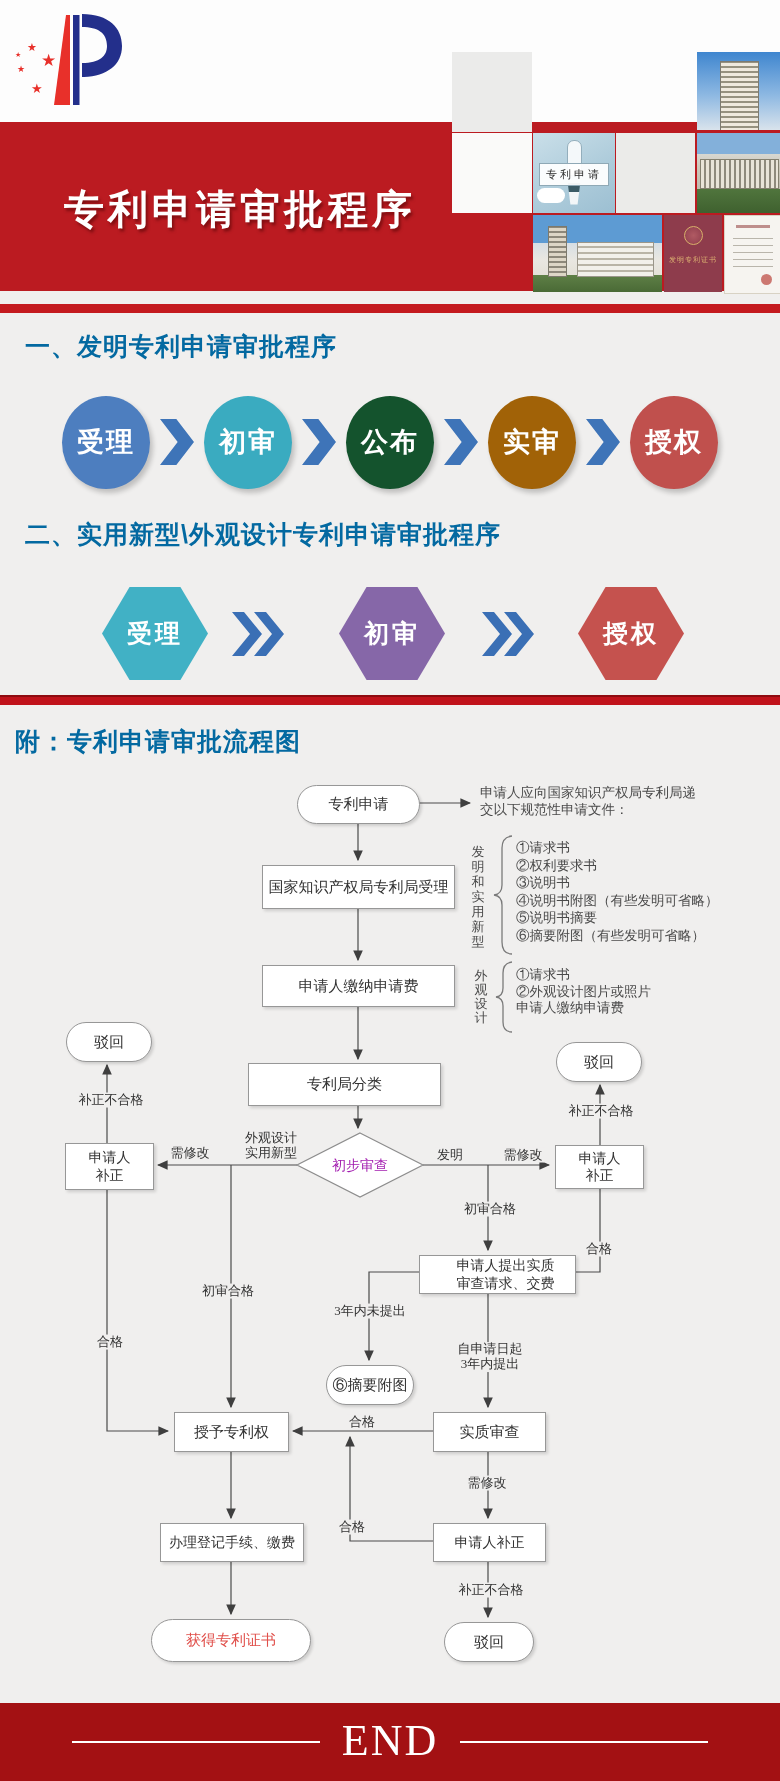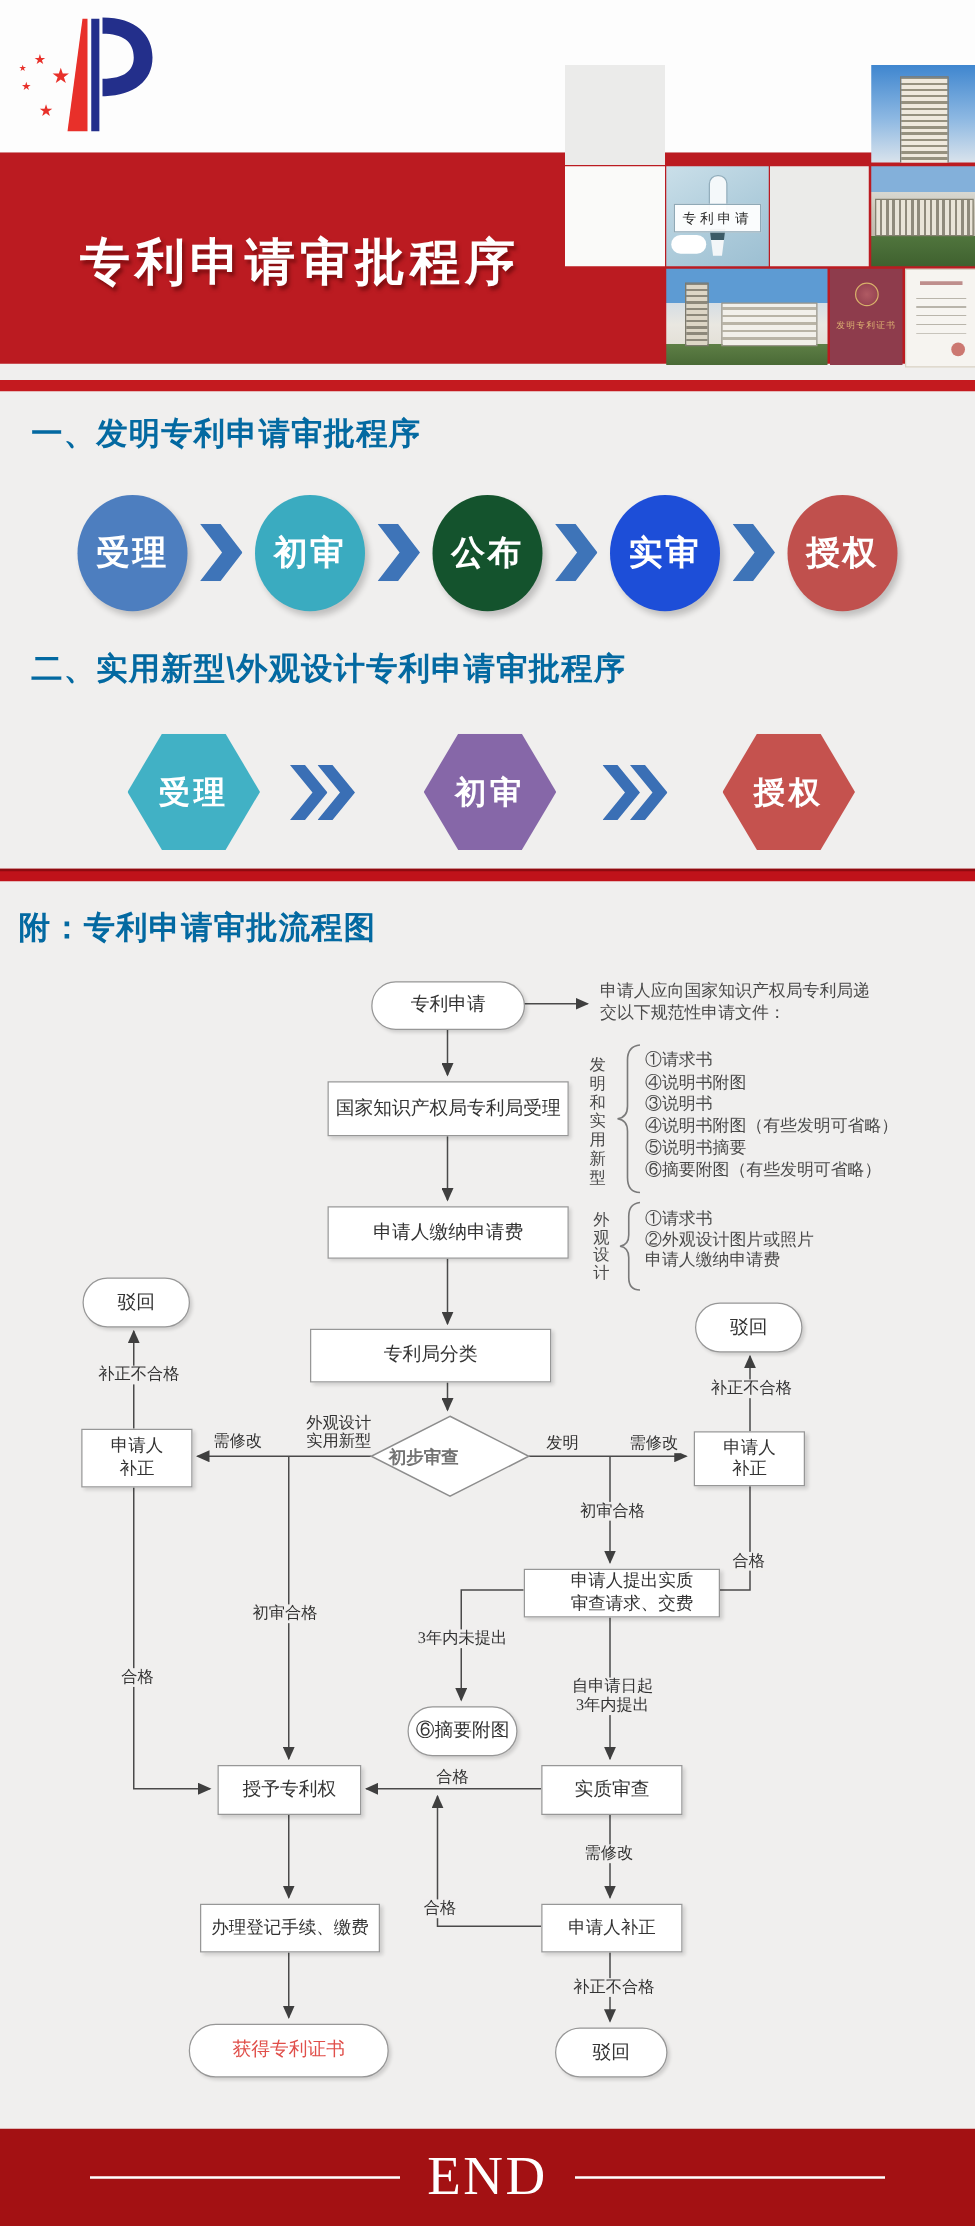--- a/index.html
+++ b/index.html
@@ -46,21 +46,21 @@
   
   .divider1{position:absolute;left:0;top:304px;width:780px;height:9px;background:#c41a1f;}
   .divider2{position:absolute;left:0;top:695px;width:780px;height:8px;background:#c0121a;border-top:2px solid #8e0b10;}
   .sec-title{position:absolute;color:#0369a1;font-size:25px;font-weight:bold;letter-spacing:1px;}
   .s1t{left:25px;top:330px;} .s2t{left:25px;top:518px;} .s3t{left:15px;top:725px;}
 
   
   .circle-row{position:absolute;left:0;top:392px;width:780px;height:100px;display:flex;align-items:center;justify-content:center;}
   .step-circle{width:88px;height:93px;border-radius:50%;display:flex;align-items:center;justify-content:center;
                color:#fff;font-size:27px;font-weight:bold;letter-spacing:2px;box-shadow:3px 4px 5px rgba(0,0,0,.2);flex:0 0 auto;}
-  .c1{background:#4d7ebf;} .c2{background:#3aabc0;} .c3{background:#14532d;} .c4{background:#1d4ed8;} .c5{background:#c0504d;}
+  .c1{background:#4d7ebf;} .c2{background:#3aabc0;} .c3{background:#14532d;} .c4{background:#a16207;} .c5{background:#c0504d;}
   .chev{width:34px;height:46px;margin:0 10px;background:#3e74b8;flex:0 0 auto;
         clip-path:polygon(0 0,48% 0,100% 50%,48% 100%,0 100%,52% 50%);}
 
   
   .hex-row{position:absolute;left:0;top:587px;width:780px;height:93px;}
   .hexa{position:absolute;width:106px;height:93px;display:flex;align-items:center;justify-content:center;
         color:#fff;font-size:25px;font-weight:bold;letter-spacing:3px;
         clip-path:polygon(26% 0,74% 0,100% 50%,74% 100%,26% 100%,0 50%);
         filter:drop-shadow(2px 3px 2px rgba(0,0,0,.28));}
   .h1{left:102px;background:#41b1c5;} .h2{left:339px;background:#8667a8;} .h3{left:578px;background:#c5524e;}
@@ -86,21 +86,21 @@
   .n-lcorrect{left:65px;top:373px;width:87px;height:45px;font-size:14px;}
   .n-rcorrect{left:555px;top:375px;width:87px;height:42px;font-size:14px;}
   .n-request{left:419px;top:485px;width:139px;height:37px;font-size:14px;padding-left:16px;}
   .n-withdrawn{left:326px;top:595px;width:86px;height:38px;}
   .n-grant{left:174px;top:642px;width:113px;height:38px;}
   .n-subst{left:433px;top:642px;width:111px;height:38px;}
   .n-register{left:160px;top:753px;width:142px;height:37px;font-size:14px;}
   .n-bcorrect{left:433px;top:753px;width:111px;height:37px;font-size:14px;}
   .n-cert{left:151px;top:849px;width:158px;height:41px;color:#e04f4a;}
   .n-breject{left:444px;top:852px;width:88px;height:38px;}
-  .fdiamond-label{position:absolute;left:339px;top:396px;transform:translate(-50%,-50%);font-size:14px;color:#737373;font-weight:bold;}
+  .fdiamond-label{position:absolute;left:360px;top:396px;transform:translate(-50%,-50%);font-size:14px;color:#a21caf;}
   .elabel{position:absolute;transform:translate(-50%,-50%);background:#f0efee;color:#333;font-size:13px;
           line-height:1.15;white-space:pre-line;text-align:center;padding:0 2px;}
   .note{position:absolute;color:#4a4a4a;font-size:13.5px;}
   .note-intro{left:480px;top:14px;width:300px;line-height:17px;white-space:pre-line;}
   .vlabel{width:16px;word-break:break-all;text-align:center;}
   .g1-label{left:470px;top:74px;line-height:15px;font-size:13px;}
   .g2-label{left:473px;top:199px;line-height:14px;font-size:13px;}
   .g1-items{left:516px;top:69px;line-height:17.6px;}
   .g2-items{left:516px;top:197px;line-height:16.5px;}
   .g-items span{display:block;}
@@ -272,21 +272,21 @@
     <div class="elabel" style="left:362px;top:652px;">合格</div>
     <div class="elabel" style="left:487px;top:713px;">需修改</div>
     <div class="elabel" style="left:352px;top:757px;">合格</div>
     <div class="elabel" style="left:491px;top:820px;">补正不合格</div>
 
     <div class="note note-intro">申请人应向国家知识产权局专利局递
 交以下规范性申请文件：</div>
     <div class="note vlabel g1-label">发明和实用新型</div>
     <div class="note g-items g1-items">
       <span>①请求书</span>
-      <span>④说明书附图</span>
+      <span>②权利要求书</span>
       <span>③说明书</span>
       <span>④说明书附图（有些发明可省略）</span>
       <span>⑤说明书摘要</span>
       <span>⑥摘要附图（有些发明可省略）</span>
     </div>
     <div class="note vlabel g2-label">外观设计</div>
     <div class="note g-items g2-items">
       <span>①请求书</span>
       <span>②外观设计图片或照片</span>
       <span>申请人缴纳申请费</span>

